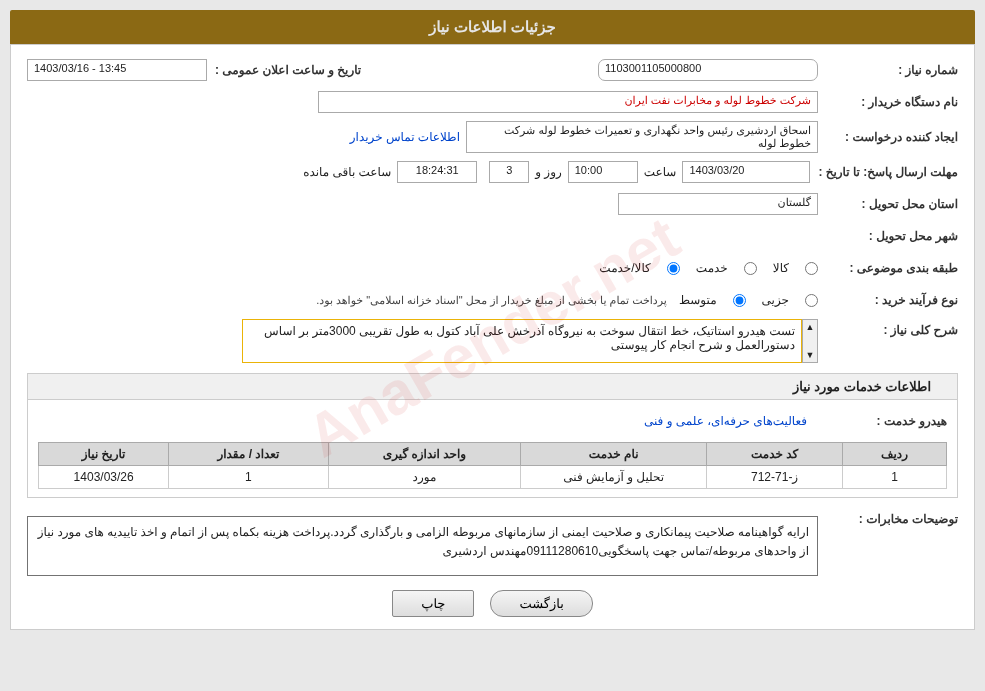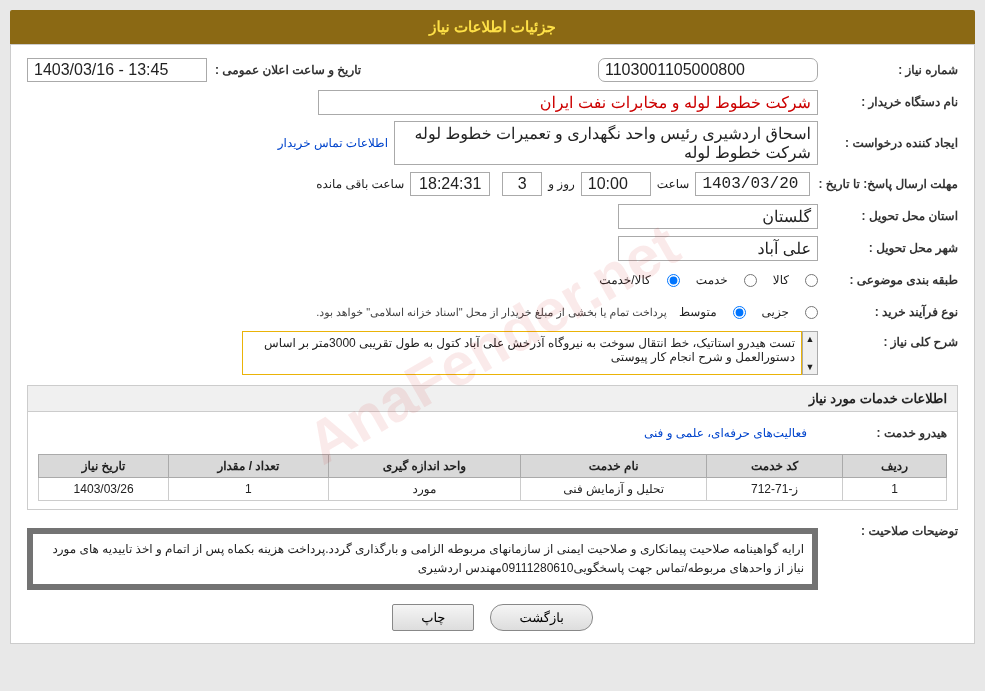--- a/index.html
+++ b/index.html
@@ -11,21 +11,21 @@
       color: #222;
     }
     .page-wrapper {
       width: 985px;
       min-height: 691px;
       background: #e8e8e8;
       padding: 10px;
     }
     .header-bar {
       background: #8B6914;
-      color: #fde047;
+      color: #e5e5e5;
       text-align: center;
       padding: 8px 12px;
       font-size: 15px;
       font-weight: bold;
       border-radius: 2px 2px 0 0;
       margin-bottom: 0;
     }
     .main-content {
       background: #fff;
       border: 1px solid #ccc;
@@ -44,32 +44,32 @@
       text-align: right;
       padding-left: 8px;
       white-space: nowrap;
       font-size: 12px;
     }
     .value-box {
       border: 1px solid #aaa;
       background: #fff;
       padding: 2px 6px;
       min-height: 22px;
-      font-size: 16px;
+      font-size: 11px;
       direction: rtl;
       display: inline-block;
     }
     .value-box-medium {
       width: 220px;
     }
     .section-header {
       background: #f0f0f0;
       border: 1px solid #ccc;
       border-bottom: none;
-      padding: 5px 10px;
+      padding: 5px 26px;
       font-weight: bold;
       font-size: 13px;
       margin-top: 10px;
     }
     .section-body {
       border: 1px solid #ccc;
       padding: 8px 10px;
       background: #fff;
     }
     .radio-group {
@@ -101,21 +101,21 @@
     }
     .data-table td {
       border: 1px solid #ccc;
       padding: 4px 8px;
       text-align: center;
     }
     .data-table tr:nth-child(even) td {
       background: #f8f8f8;
     }
     .notes-box {
-      border: 6px solid #737373;
+      border: 1px solid #737373;
       padding: 6px 8px;
       min-height: 60px;
       background: #fff;
       font-size: 12px;
       direction: rtl;
       line-height: 1.6;
       margin-top: 8px;
     }
     .buttons-row {
       display: flex;
@@ -197,44 +197,43 @@
       <span class="value-box" style="width:180px; direction:ltr;">1403/03/16 - 13:45</span>
     </div>
 
     <div class="info-row">
       <span class="label-cell">نام دستگاه خریدار :</span>
       <span class="value-box" style="width:500px; color:#cc0000;">شرکت خطوط لوله و مخابرات نفت ایران</span>
     </div>
 
     <div class="info-row">
       <span class="label-cell">ایجاد کننده درخواست :</span>
-      <span class="value-box" style="width:424px;">اسحاق  اردشیری رئیس واحد نگهداری و تعمیرات خطوط لوله  شرکت خطوط لوله</span>
+      <span class="value-box" style="width:352px;">اسحاق  اردشیری رئیس واحد نگهداری و تعمیرات خطوط لوله  شرکت خطوط لوله</span>
       <span style="margin-right:6px; color:#0044cc; cursor:pointer;">اطلاعات تماس خریدار</span>
     </div>
 
     <div class="info-row">
       <span class="label-cell">مهلت ارسال پاسخ: تا تاریخ :</span>
-      <span class="value-box" style="width:115px; direction:ltr;font-family:Liberation Mono, monospace;">1403/03/20</span>
+      <span class="value-box" style="width:128px; direction:ltr;">1403/03/20</span>
       <span style="margin: 0 6px;">ساعت</span>
       <span class="value-box" style="width:70px; direction:ltr;">10:00</span>
       <span style="margin: 0 6px;">روز و</span>
       <span class="value-box" style="width:40px; direction:ltr; text-align:center;">3</span>
       <span style="margin: 0 6px;"></span>
       <span class="value-box" style="width:80px; direction:ltr; text-align:center;">18:24:31</span>
       <span style="margin-right:6px;">ساعت باقی مانده</span>
     </div>
 
     <div class="info-row">
       <span class="label-cell">استان محل تحویل :</span>
       <span class="value-box" style="width:200px;">گلستان</span>
     </div>
 
     <div class="info-row">
       <span class="label-cell">شهر محل تحویل :</span>
-      <span class="value-box" style="width:200px;">علی آباد</span>
     </div>
 
     <div class="info-row">
       <span class="label-cell">طبقه بندی موضوعی :</span>
       <div class="radio-group">
         <div class="radio-item">
           <input type="radio" name="category" style="">
           <span>کالا</span>
         </div>
         <div class="radio-item">
@@ -303,21 +302,21 @@
                 <td>1</td>
                 <td>1403/03/26</td>
               </tr>
             </tbody>
         </table>
       </div>
     </div>
 
     <div style="margin-top:10px;">
       <div class="info-row" style="align-items:flex-start;">
-        <span class="label-cell" style="padding-top:4px;">توضیحات صلاحیت :</span>
+        <span class="label-cell" style="padding-top:4px;">توضیحات مخابرات :</span>
         <div class="notes-box" style="flex:1;">ارایه گواهینامه صلاحیت پیمانکاری و صلاحیت ایمنی از سازمانهای مربوطه الزامی و بارگذاری گردد.پرداخت هزینه بکماه  پس از اتمام و اخذ تاییدیه های مورد نیاز از واحدهای مربوطه/تماس جهت پاسخگویی09111280610مهندس اردشیری</div>
       </div>
     </div>
 
     <div class="buttons-row">
       <button class="btn btn-back">بازگشت</button>
       <button class="btn btn-print">چاپ</button>
     </div>
 
   </div>

